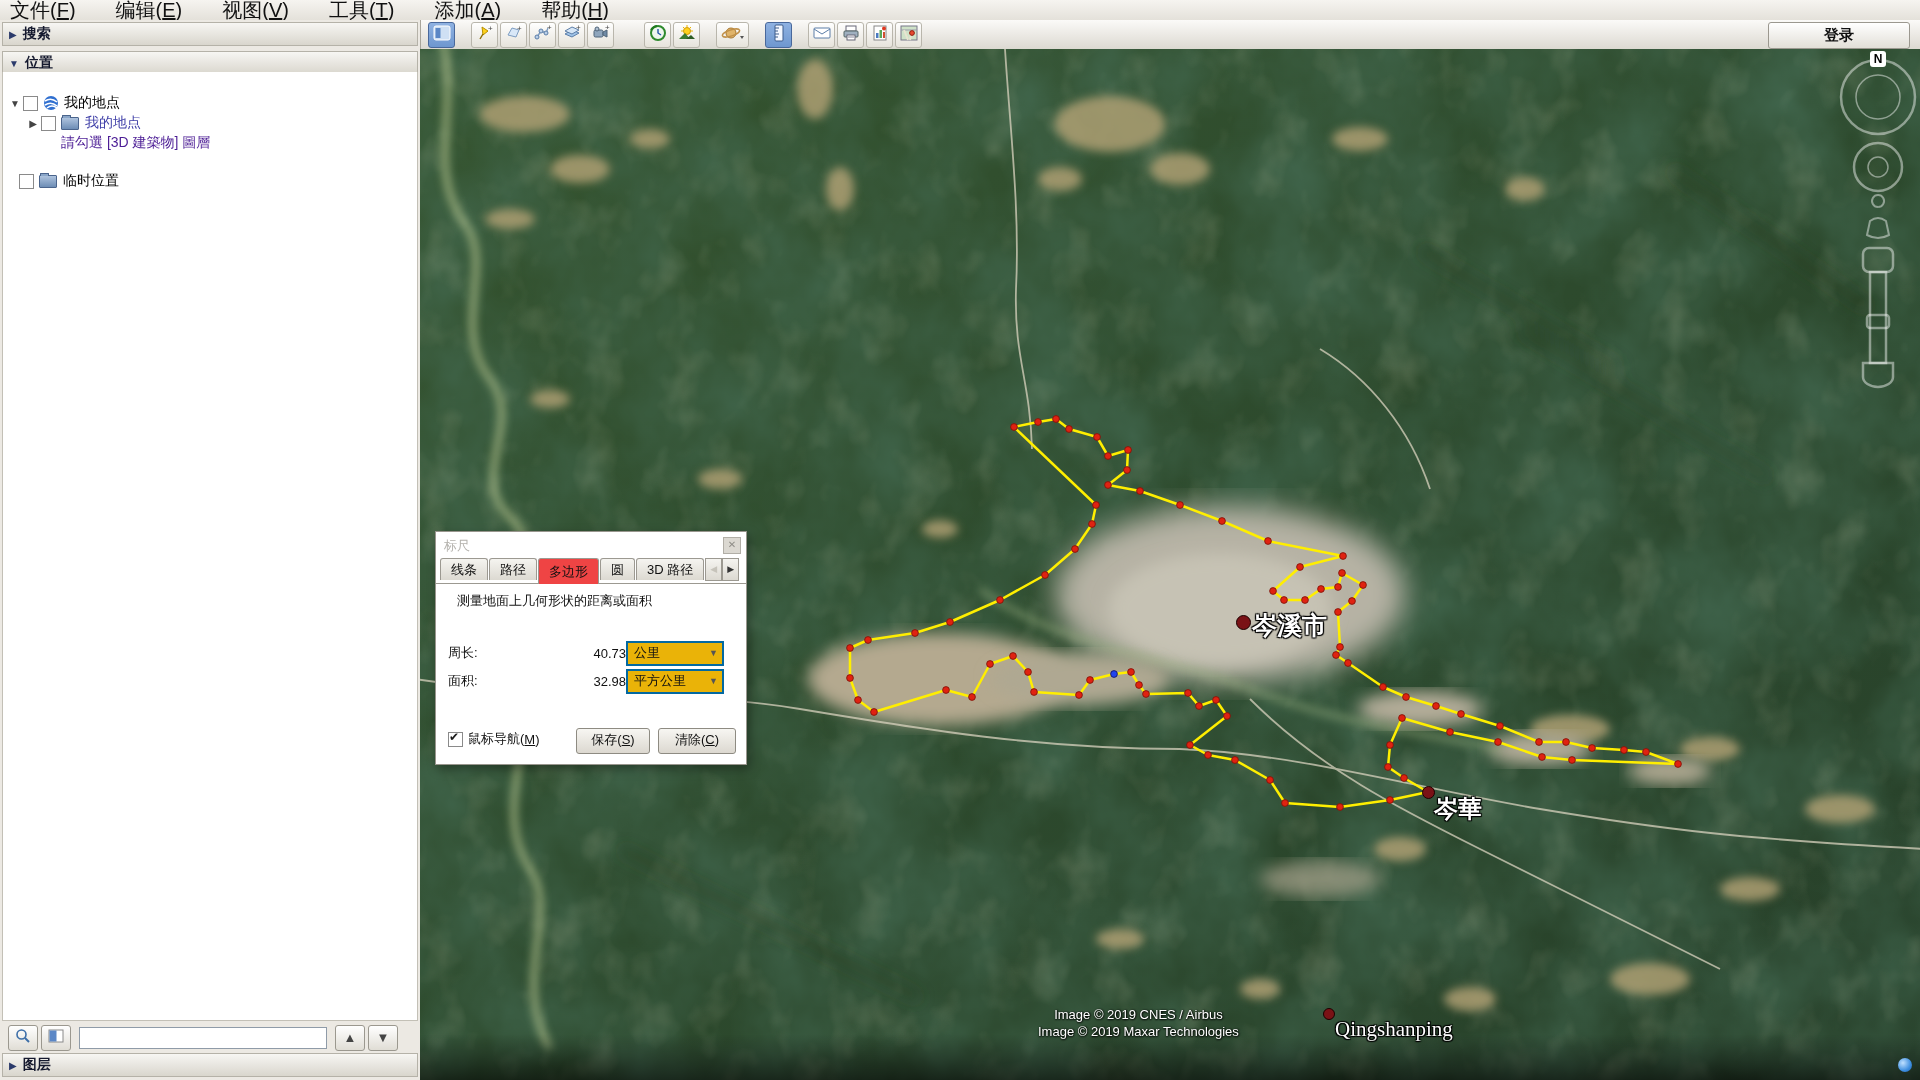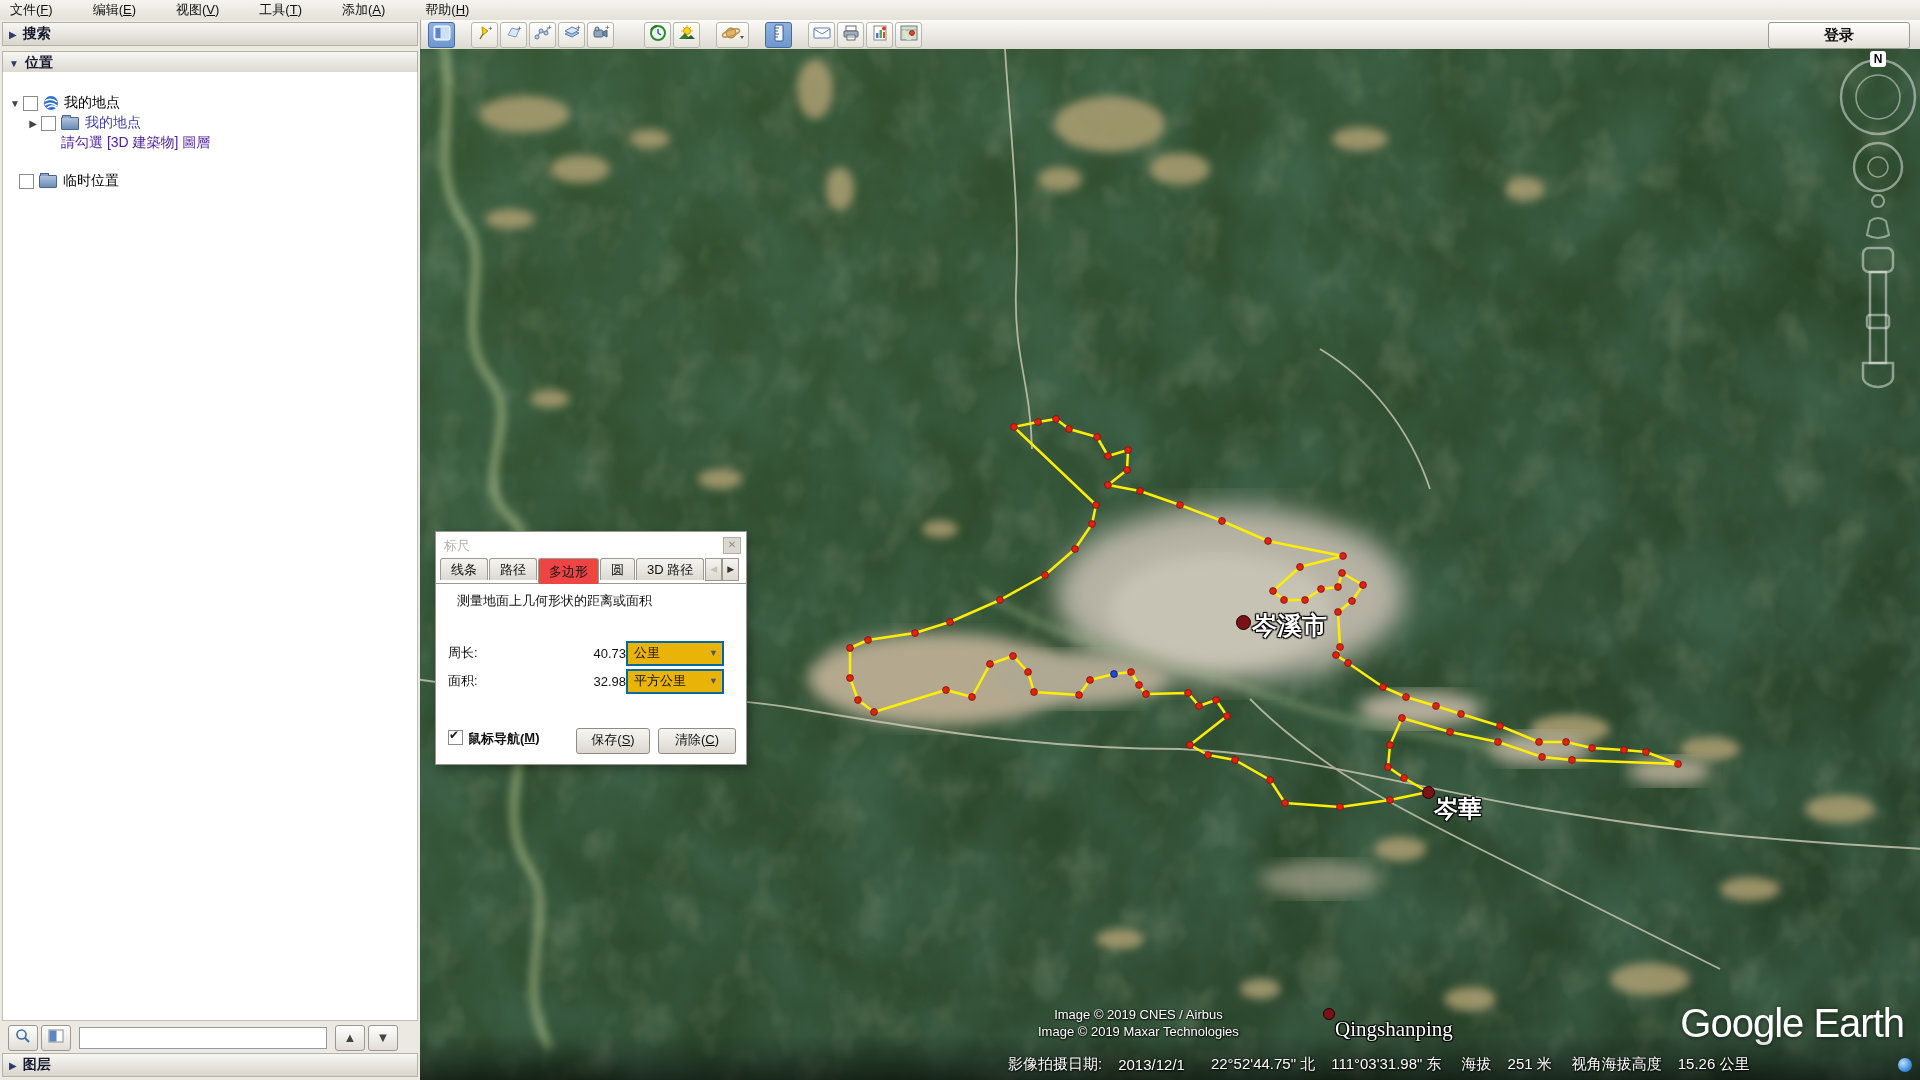--- a/index.html
+++ b/index.html
@@ -2,21 +2,21 @@
 <html><head>
 <meta charset="utf-8">
 <style>
   html,body{margin:0;padding:0;width:1920px;height:1080px;overflow:hidden;
     font-family:"Liberation Sans","DejaVu Sans",sans-serif;background:#d6d2ca;}
   .abs{position:absolute;}
   #app{position:relative;width:1920px;height:1080px;background:#e2dfd8;}
 
   
   #menubar{left:0;top:0;width:1920px;height:20px;background:linear-gradient(#f6f4f0,#e4e1da);
-    border-bottom:1px solid #c2bfb5;display:flex;align-items:center;font-size:13px;color:#111;}
+    border-bottom:1px solid #c2bfb5;display:flex;align-items:center;font-size:20px;color:#111;}
   .menu-item{padding:0 14px 0 10px;margin-right:16px;cursor:default;white-space:nowrap;}
   .mn{text-decoration:underline;}
 
   
   #toolbar{left:420px;top:20px;width:1500px;height:29px;background:linear-gradient(#fbfaf8,#dcd9d1);
     border-bottom:1px solid #a9a69c;display:flex;align-items:center;}
   .tbtn{width:25px;height:24px;border:1px solid transparent;border-radius:3px;display:flex;
     align-items:center;justify-content:center;margin-right:2px;background:transparent;}
   .tbtn.framed{border:1px solid #b9b6ac;background:linear-gradient(#ffffff,#e6e3db);}
   .tbtn.active{background:linear-gradient(#8fb2e2,#6e97cf);border:1px solid #49689b;}
@@ -468,48 +468,37 @@
     <div class="map-label" style="left:832px;top:560px;font-size:25px;">岑溪市</div>
     <div class="poi-dot" style="left:1002px;top:737px;width:11px;height:11px;"></div>
     <div class="map-label" style="left:1014px;top:744px;font-size:24px;">岑華</div>
     <div class="poi-dot" style="left:903px;top:959px;width:10px;height:10px;"></div>
     <div class="map-label" style="left:915px;top:968px;font-size:21px;font-family:'Liberation Serif',serif;font-weight:normal;">Qingshanping</div>
 
     <div id="copyright">
       <div>Image © 2019 CNES / Airbus</div>
       <div>Image © 2019 Maxar Technologies</div>
     </div>
-    <div id="ge-logo">Google Earth</div>
 
     <svg class="abs" style="left:1395px;top:0;" width="105" height="350">
       <g fill="none" stroke="rgba(255,255,255,0.45)" stroke-width="2.5">
         <circle cx="63" cy="48" r="37"></circle>
         <circle cx="63" cy="48" r="22" stroke-width="1.5"></circle>
         <circle cx="63" cy="118" r="24"></circle>
         <circle cx="63" cy="118" r="10" stroke-width="1.5"></circle>
         <path d="M63,158 a6,6 0 1 1 0.1,0 M55,172 q8,-6 16,0 l3,14 q-11,6 -22,0 Z" stroke-width="2"></path>
         <rect x="48" y="199" width="30" height="24" rx="6"></rect>
         <rect x="55" y="223" width="16" height="91"></rect>
         <rect x="52" y="266" width="22" height="13" rx="3"></rect>
         <path d="M48,314 h30 v14 a15,10 0 0 1 -30,0 Z"></path>
       </g>
     </svg>
     <div id="nav-n">N</div>
 
     <div id="status-strip"></div>
-    <div id="statusbar">
-      <span>影像拍摄日期:</span>
-      <span style="margin-right:26px;">2013/12/1</span>
-      <span>22°52'44.75" 北</span>
-      <span style="margin-right:20px;">111°03'31.98" 东</span>
-      <span>海拔</span>
-      <span style="margin-right:20px;">251 米</span>
-      <span>视角海拔高度</span>
-      <span style="margin-right:26px;">15.26 公里</span>
-    </div>
     <div id="stream-dot"></div>
   </div>
 
   <div id="ruler" class="abs">
     <div id="ruler-title">标尺</div>
     <div id="ruler-close">✕</div>
     <div id="tabstrip">
       <div class="tab">
           <span>线条</span>
         </div>
@@ -539,21 +528,21 @@
       </span>
     </div>
     <div class="meas-row" style="top:138px;">
       <span>面积:</span>
       <span class="meas-val">32.98</span>
       <span class="unit-select">
         <span>平方公里</span>
         <span class="dd">▼</span>
       </span>
     </div>
-    <div class="abs" style="left:12px;top:198px;display:flex;align-items:flex-start;font-weight:bold;">
+    <div class="abs" style="left:12px;top:198px;display:flex;align-items:center;">
       <span class="cb checked"></span>
       <span>鼠标导航(</span>
         <span class="mn">M</span>
         <span>)</span>
     </div>
     <div class="dlg-btn" style="left:140px;width:72px;">
       <span>保存(</span><span class="mn">S</span><span>)</span>
     </div>
     <div class="dlg-btn" style="left:222px;width:76px;">
       <span>清除(</span><span class="mn">C</span><span>)</span>

